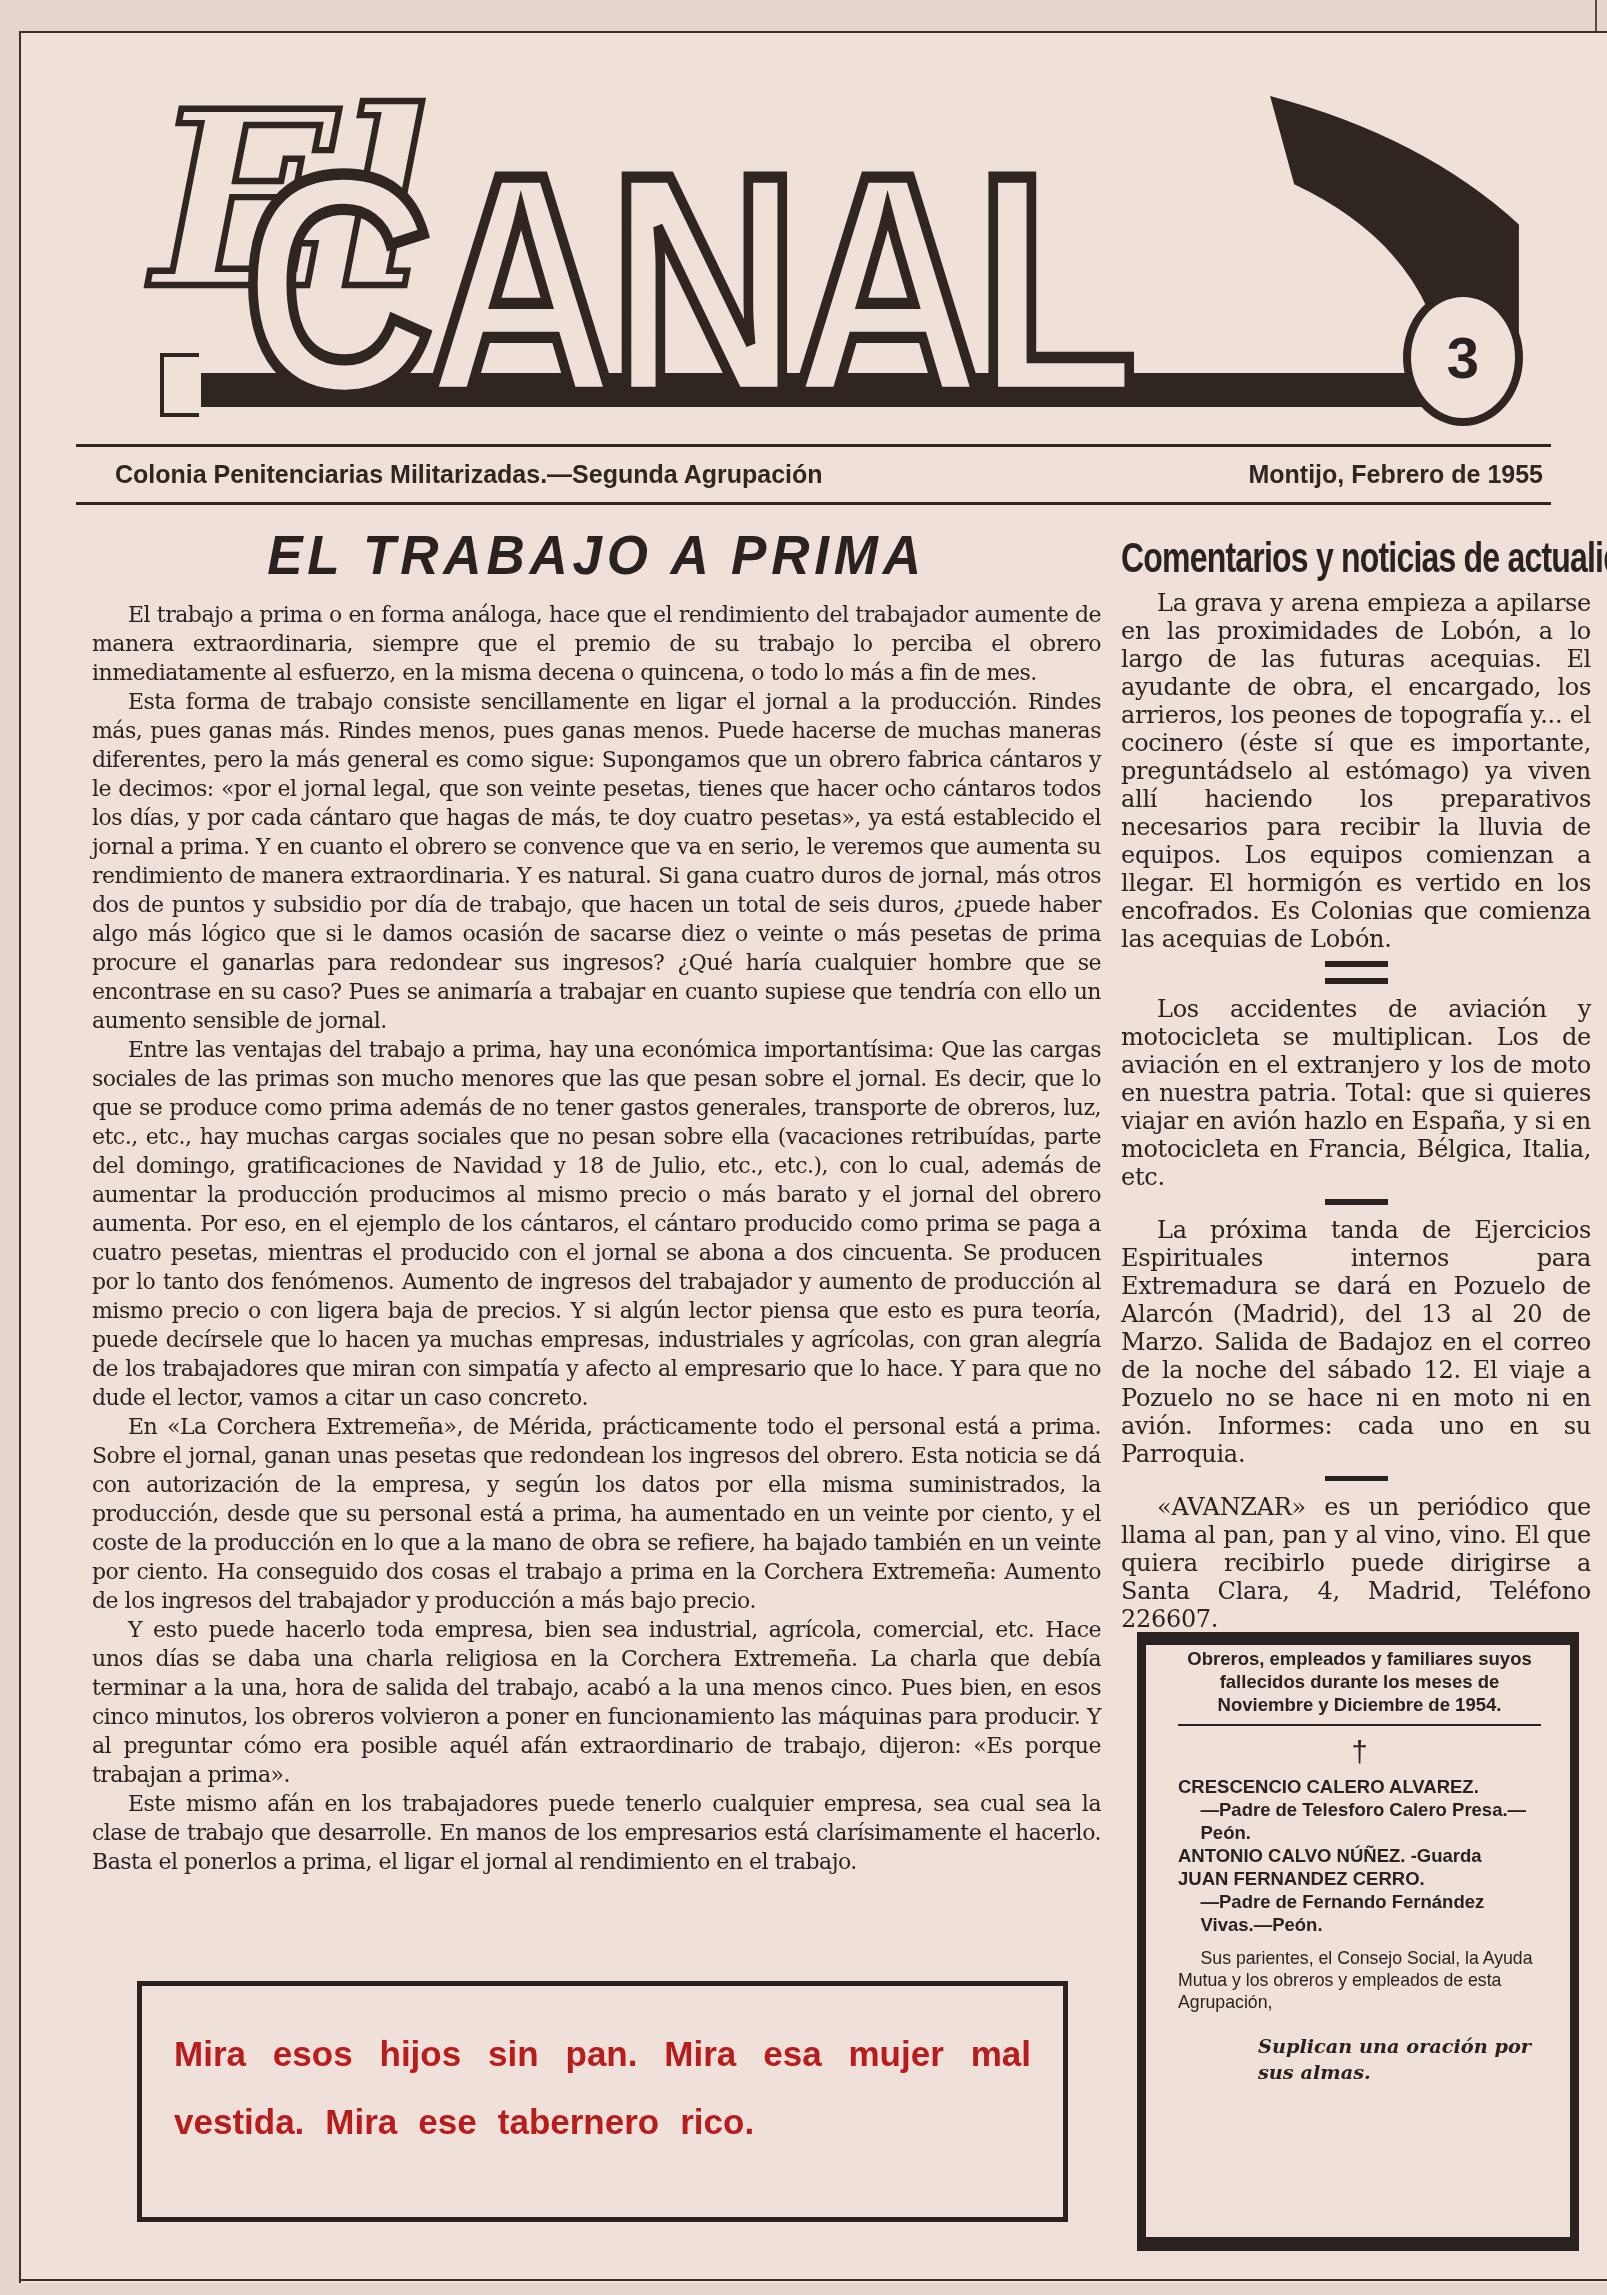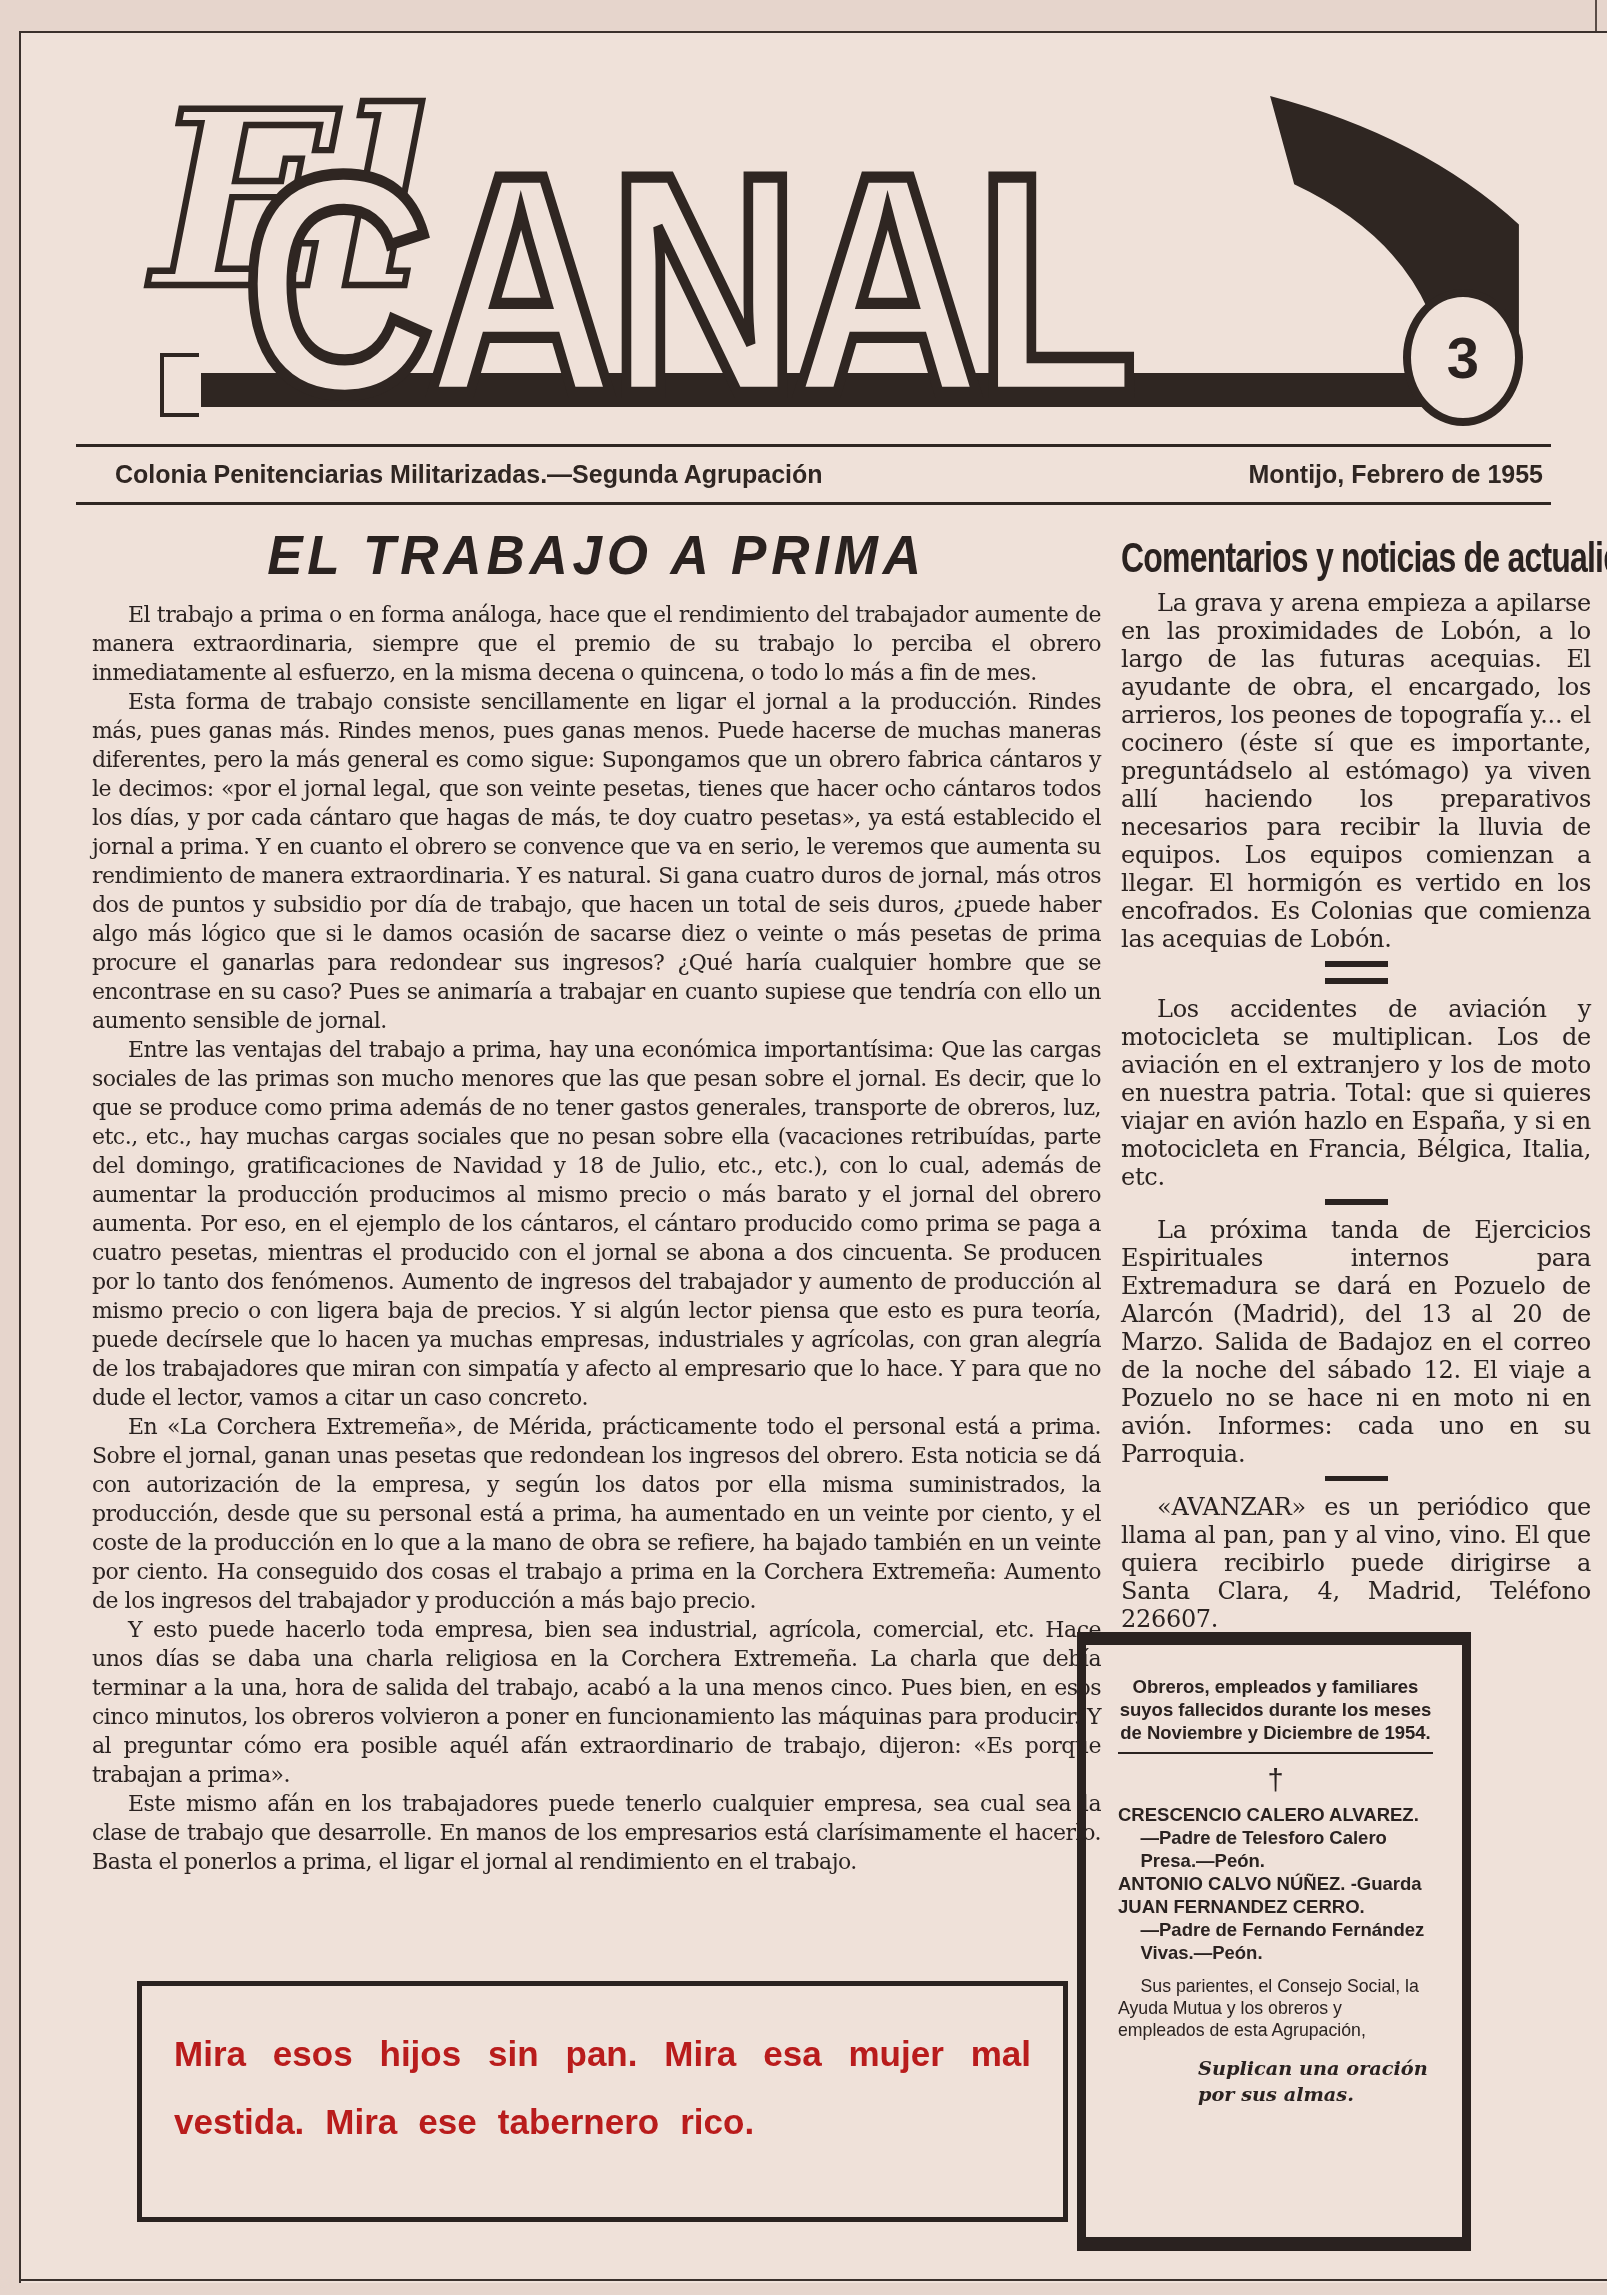--- a/index.html
+++ b/index.html
@@ -94,36 +94,36 @@
     font-size:32px; letter-spacing:-0.8px; transform:scaleY(1.35); transform-origin:top;
     padding-top:1.6px; height:48px; white-space:nowrap;
   }
   .right-col p {
     margin:0; font-size:24px; line-height:28px; text-align:justify; text-indent:36px;
     font-family:"DejaVu Serif", serif; letter-spacing:-0.3px;
   }
   .rc-rule { width:63px; height:5.6px; background:#2a2220; margin:8px auto 11.3px auto; }
   
   .obit-box {
-    position:absolute; left:1077px; top:1632px; width:394px; height:619px;
+    position:absolute; left:1137px; top:1632px; width:442px; height:619px;
     border:9.6px solid #2a2220; border-top-width:13px; border-bottom-width:14.5px;
-    box-sizing:border-box; padding:30px 29px 0 32px;
+    box-sizing:border-box; padding:2px 29px 0 32px;
     font-family:"Liberation Sans", sans-serif;
   }
   .obit-head {
     font-weight:bold; font-size:18.5px; line-height:23px; text-align:center;
     padding-bottom:8px; border-bottom:2.4px solid #2a2220;
   }
   .obit-cross { text-align:center; font-size:29px; margin:9.6px 0 6.4px 0; }
   .obit-entry { font-size:18.5px; line-height:23px; font-weight:bold; }
   .obit-entry .name { }
   .obit-entry .rel { display:block; padding-left:22.5px; }
   .obit-foot { font-size:17.7px; line-height:22px; margin-top:11.3px; text-indent:22.5px; font-weight:normal; }
   .obit-prayer { font-family:"DejaVu Serif", serif; font-style:italic; font-weight:bold;
-    font-size:19.3px; line-height:26px; margin-top:15px; padding-left:80px; }
+    font-size:19.3px; line-height:26px; margin-top:21px; padding-left:80px; }
 </style>
 </head>
 <body>
 
 <div class="right-edge-rule"></div>
 <div class="page"></div>
 <div class="page-bottom-rule"></div>
 
 <div class="masthead">
   <div class="logo-bar-left"></div>

